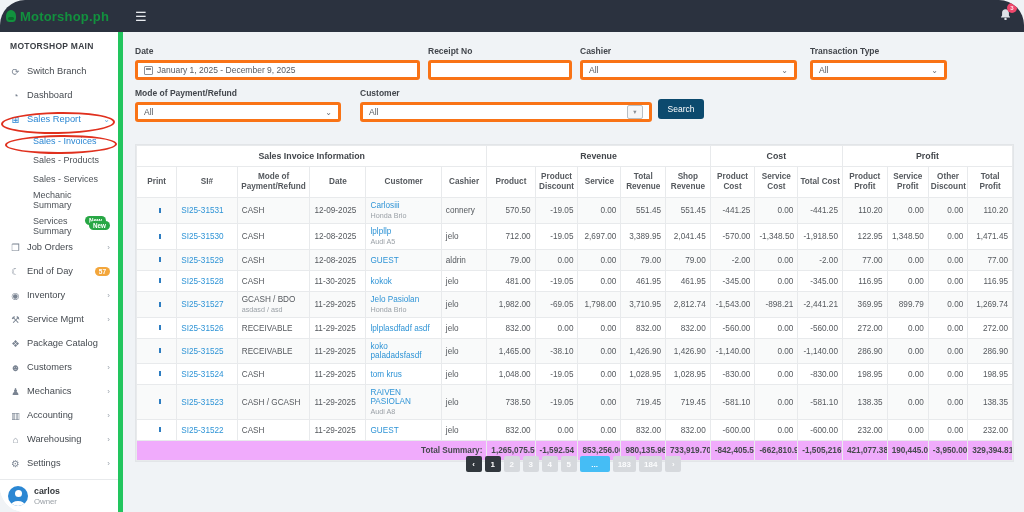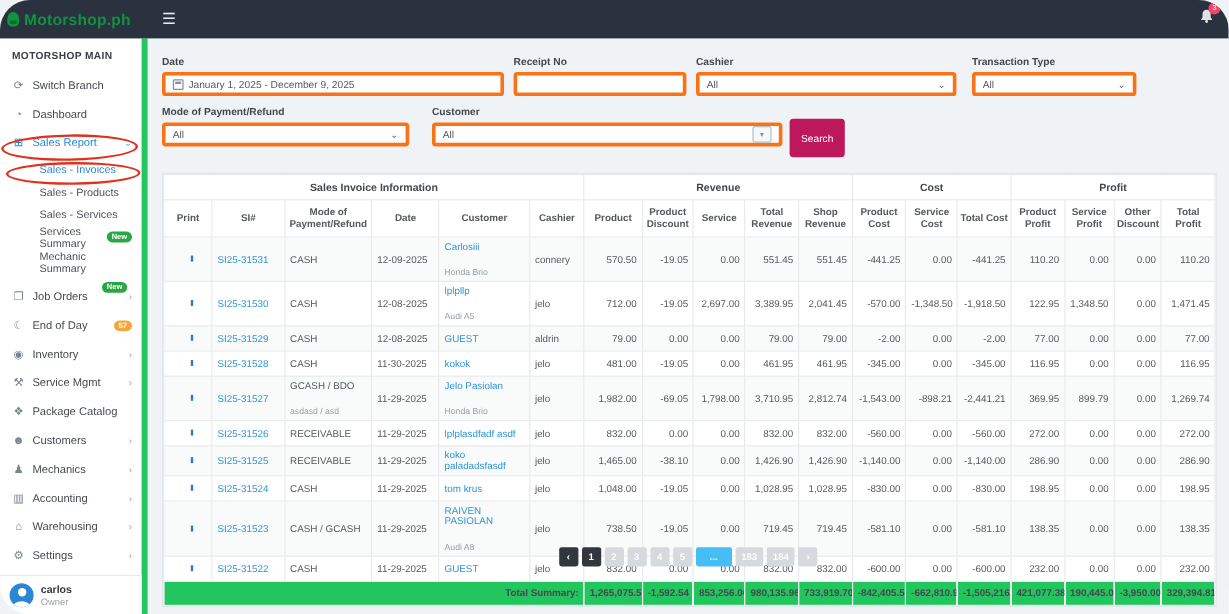--- a/index.html
+++ b/index.html
@@ -59,38 +59,38 @@
   .cal-icon { width:9px; height:9px; border:1px solid #8a9098; border-radius:1px; margin-right:4px; position:relative; flex:0 0 auto; }
   .cal-icon::before { content:""; position:absolute; top:1px; left:1px; right:1px; height:2px; background:#8a9098; }
   .fselect .chev { margin-left:auto; color:#6b7077; font-size:8px; }
   .g-date { left:12px; top:14px; width:285px; }
   .g-receipt { left:305px; top:14px; width:144px; }
   .g-cashier { left:457px; top:14px; width:217px; }
   .g-ttype { left:687px; top:14px; width:137px; }
   .g-mop { left:12px; top:56px; width:206px; }
   .g-customer { left:237px; top:56px; width:292px; }
   .s2-toggle { margin-left:auto; width:16px; height:14px; border:1px solid #b8bec4; border-radius:2px; background:#f5f6f7; display:flex; align-items:center; justify-content:center; font-size:6.5px; color:#888e94; }
-  .btn-search { position:absolute; left:535px; top:67px; width:46px; height:32px; background:#be185d; border:none; border-radius:3px; color:#fff; font-size:8.5px; font-family:inherit; cursor:pointer; }
+  .btn-search { position:absolute; left:535px; top:67px; width:46px; height:20px; background:#0c4a6e; border:none; border-radius:3px; color:#fff; font-size:8.5px; font-family:inherit; cursor:pointer; }
 
   
   .table-card { position:absolute; left:12px; right:10px; top:112px; background:#fff; border:1px solid #e2e5e8; }
   table { width:100%; border-collapse:collapse; table-layout:fixed; font-size:8.2px; }
   th, td { border:1px solid #e8eaec; color:#55595e; overflow:hidden; }
   thead .grp th { height:21px; font-size:8.8px; font-weight:700; color:#43474c; text-align:center; background:#fff; }
   thead .cols th { height:31px; font-size:8.2px; font-weight:600; color:#55595e; text-align:center; line-height:1.25; padding:2px 2px; background:#fff; }
   tbody td { height:21px; padding:3px 4px; vertical-align:middle; }
   tbody tr:nth-child(odd) { background:#f9fafa; }
   td.num, tfoot td.num { text-align:right; }
   td.ctr { text-align:center; }
   a.cell-link { color:#2f94d6; text-decoration:none; cursor:pointer; }
-  .sub { display:block; font-size:7.2px; color:#9ba1a7; margin-top:12px; }
+  .sub { display:block; font-size:7.2px; color:#9ba1a7; margin-top:1px; }
   .print-icon { position:relative; width:11px; height:7px; background:#2d7dc1; border-radius:1px; margin:3px auto 2px; cursor:pointer; }
   .print-icon::before { content:""; position:absolute; top:-3px; left:2px; right:2px; height:3px; background:#2d7dc1; }
   .print-icon::after { content:""; position:absolute; bottom:-2px; left:2px; right:2px; height:3px; background:#fff; border:1px solid #2d7dc1; }
-  tfoot td { height:20px; padding:3px 4px; font-weight:700; color:#46494e; background:#22c55e; font-size:8.2px; }
+  tfoot td { height:20px; padding:3px 4px; font-weight:700; color:#46494e; background:#f0abfc; font-size:8.2px; }
   tfoot td.sum-label { text-align:right; }
 
   
   .pagination { position:absolute; left:0; right:0; top:424px; display:flex; justify-content:center; gap:3px; }
   .pg { min-width:16px; height:16px; padding:0 5px; border-radius:2px; display:flex; align-items:center; justify-content:center; font-size:8px; font-weight:700; cursor:pointer; background:#d6d9dd; color:#fbfcfd; }
   .pg.dark { background:#31373d; color:#fff; }
   .pg.blue { background:#45bdf5; color:#fff; min-width:30px; }
 </style>
 </head>
 <body>
@@ -130,26 +130,26 @@
         </div>
         <div class="side-item side-sub active">
           <span class="lbl">Sales - Invoices</span>
         </div>
         <div class="side-item side-sub">
           <span class="lbl">Sales - Products</span>
         </div>
         <div class="side-item side-sub">
           <span class="lbl">Sales - Services</span>
         </div>
+        <div class="side-item side-sub wrapline">
+          <span class="lbl">Mechanic Summary</span>
+          <span class="badge-green">New</span>
+        </div>
         <div class="side-item side-sub">
           <span class="lbl">Services Summary</span>
-          <span class="badge-green">New</span>
-        </div>
-        <div class="side-item side-sub wrapline">
-          <span class="lbl">Mechanic Summary</span>
           <span class="badge-green">New</span>
         </div>
         <div class="side-item">
           <span class="ico">❐</span>
           <span class="lbl">Job Orders</span>
           <span class="chev">›</span>
         </div>
         <div class="side-item">
           <span class="ico">☾</span>
           <span class="lbl">End of Day</span>

